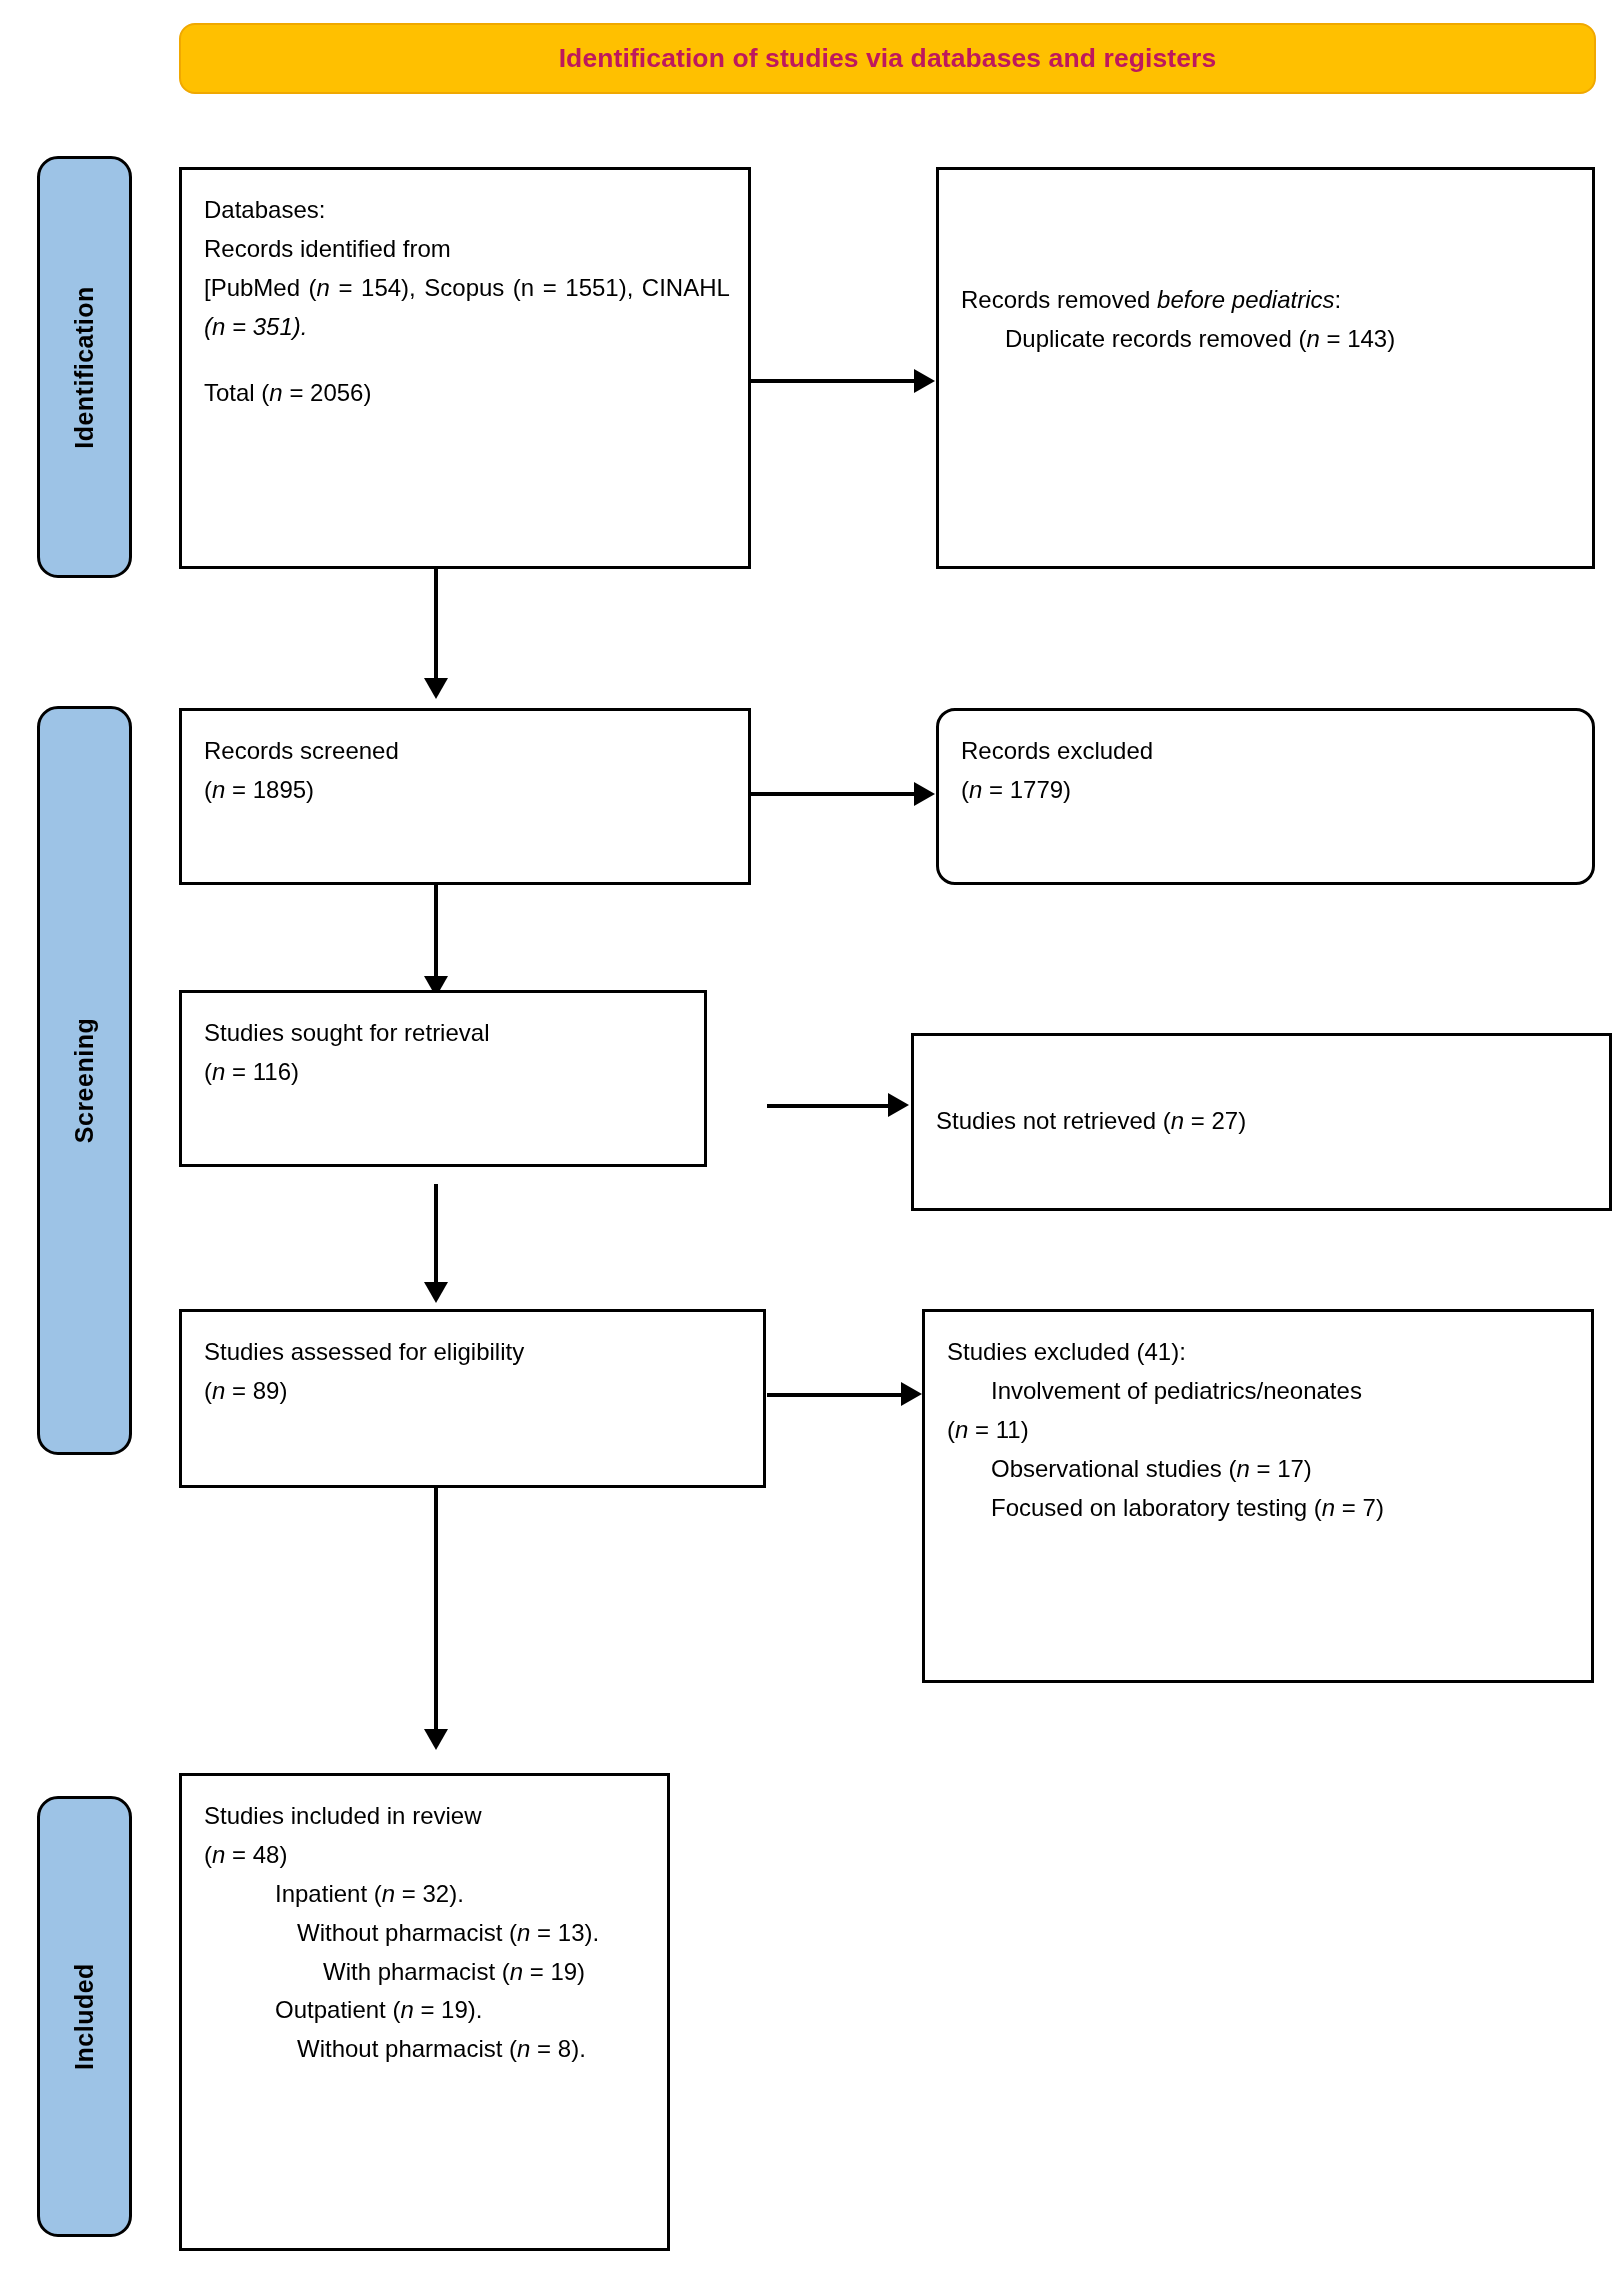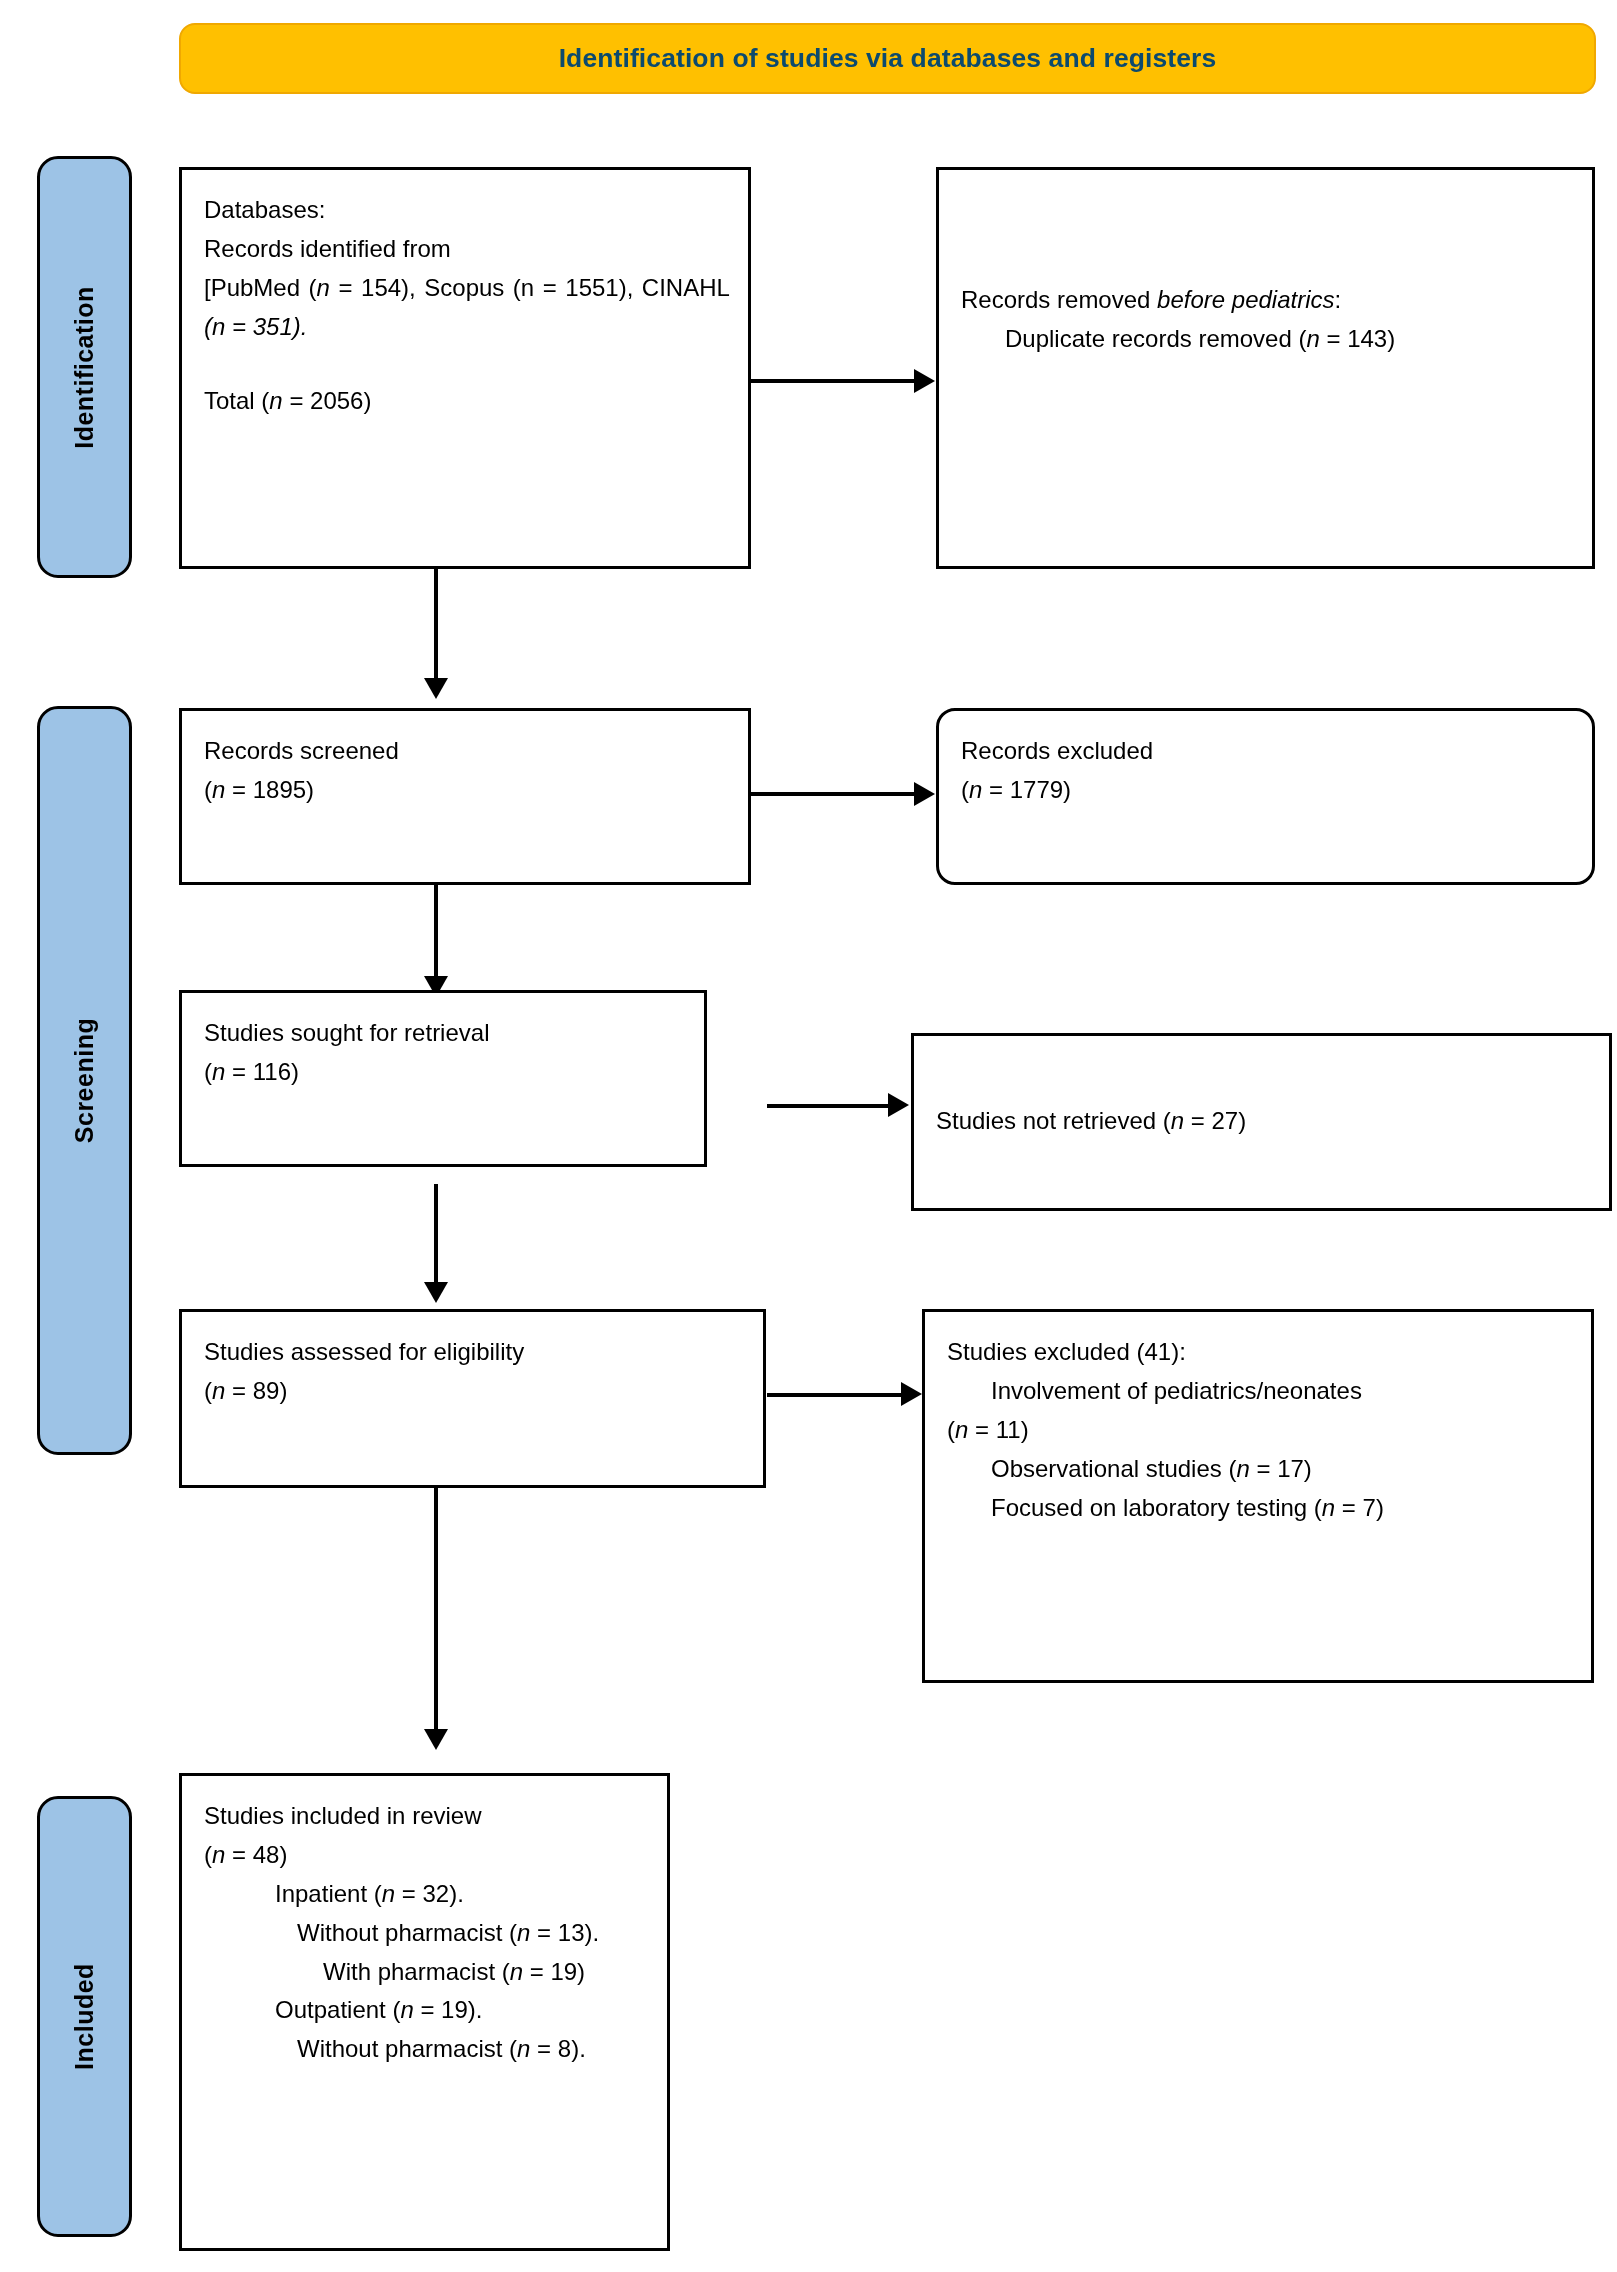--- a/index.html
+++ b/index.html
@@ -29,21 +29,21 @@
     border: 2.4px solid #F0A800;
     border-radius: 16px;
     box-sizing: border-box;
     display: flex;
     align-items: center;
     justify-content: center;
   }
   .banner-title {
     font-size: 26.5px;
     font-weight: bold;
-    color: #0c4a6e;
+    color: #be185d;
     letter-spacing: 0.1px;
   }
 
   
   .stage {
     position: absolute;
     background: #9DC3E6;
     border: 3.3px solid #000000;
     border-radius: 21px;
     box-sizing: border-box;
@@ -72,21 +72,21 @@
     font-size: 24px;
     line-height: 1.62;
     color: #000000;
     white-space: pre-wrap;
   }
   .box .ln.justify {
     text-align: justify;
     text-align-last: left;
   }
   .box .ln.gap {
-    margin-top: 35px;
+    margin-top: 27px;
   }
   .ind1 { padding-left: 44px; }
   .ind2 { padding-left: 71px; }
   .ind3 { padding-left: 93px; }
   .ind4 { padding-left: 119px; }
   i { font-style: italic; }
 
   
   .hline {
     position: absolute;

